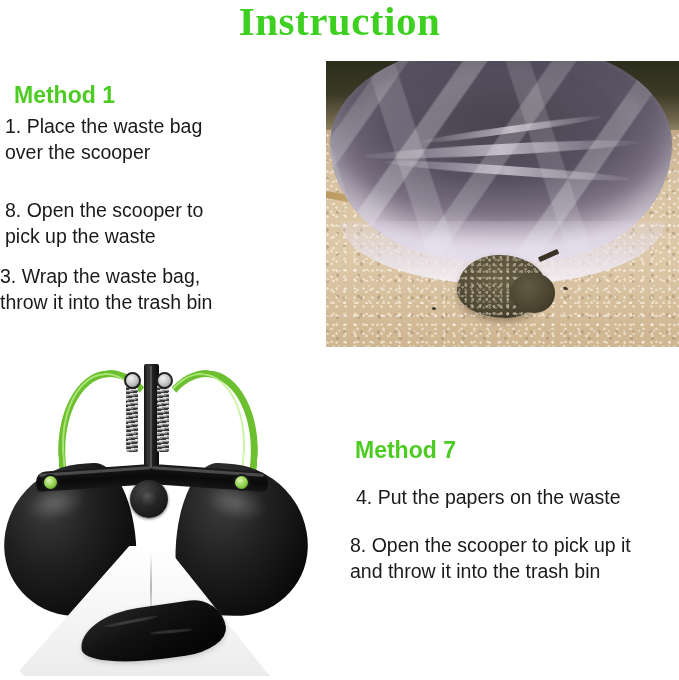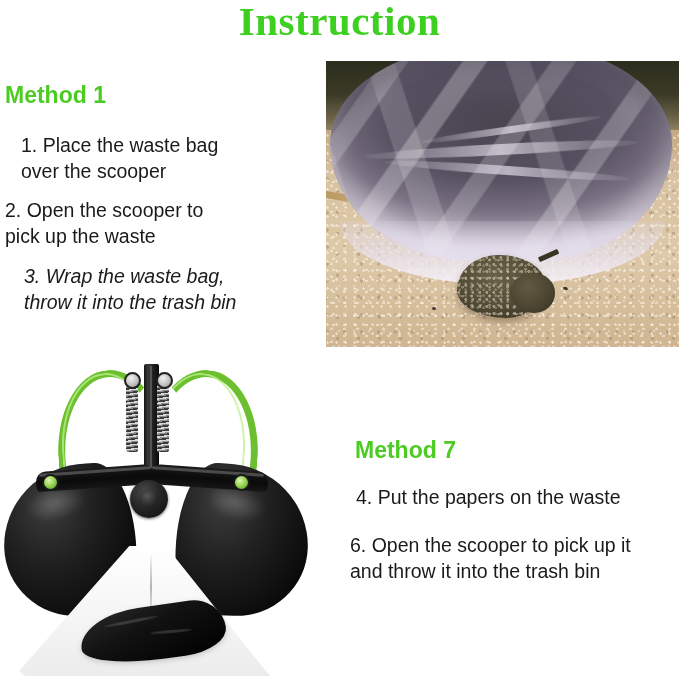--- a/index.html
+++ b/index.html
@@ -41,24 +41,24 @@
   }
   .step {
     position: absolute;
     font-family: "Liberation Sans", sans-serif;
     font-size: 19.5px;
     color: #1a1a1a;
     line-height: 26px;
     white-space: pre-line;
   }
 
-  #method1-heading { left: 5px;  top: 82px; }
-  #m1-step1 { left: 5px;  top: 132px; width: 300px; margin-left: 16px; }
+  #method1-heading { left: 14px;  top: 82px; }
+  #m1-step1 { left: 5px;  top: 113px; width: 300px; }
   #m1-step2 { left: 5px;  top: 197px; width: 300px; }
-  #m1-step3 { left: 24px;  top: 263px; width: 310px; font-style: italic; }
+  #m1-step3 { left: 0;  top: 263px; width: 310px; }
 
   #method2-heading { left: 355px; top: 437px; }
   #m2-step1 { left: 356px; top: 484px; width: 320px; }
   #m2-step2 { left: 350px; top: 532px; width: 330px; }
 
   
   #photo-bag-over-scooper {
     position: absolute;
     left: 326px;
     top: 61px;
@@ -282,21 +282,21 @@
   .sc-bag-wrinkle-b { left: 150px; top: 272px; width: 42px; height: 3px; transform: rotate(-5deg); }
 </style>
 </head>
 <body>
 
 <div id="page-title">Instruction</div>
 
 <div class="method-heading" id="method1-heading">Method 1</div>
 <div class="step" id="m1-step1">1. Place the waste bag
 over the scooper</div>
-<div class="step" id="m1-step2">2. Open the scooper to
+<div class="step" id="m1-step2">8. Open the scooper to
 pick up the waste</div>
 <div class="step" id="m1-step3">3. Wrap the waste bag,
 throw it into the trash bin</div>
 
 <div id="photo-bag-over-scooper">
   <div class="bg-top-dark"></div>
   <div class="bg-ground"></div>
   <div class="stick"></div>
   <div class="bag">
     <div class="bag-fold-c"></div>
@@ -343,14 +343,14 @@
 
   <div class="sc-paper"></div>
   <div class="sc-paper-crease"></div>
   <div class="sc-bag-folded"></div>
   <div class="sc-bag-wrinkle-a"></div>
   <div class="sc-bag-wrinkle-b"></div>
 </div>
 
 <div class="method-heading" id="method2-heading">Method 7</div>
 <div class="step" id="m2-step1">4. Put the papers on the waste</div>
-<div class="step" id="m2-step2">6. Open the scooper to pick up it
+<div class="step" id="m2-step2">8. Open the scooper to pick up it
 and throw it into the trash bin</div>
 
 </body></html>

